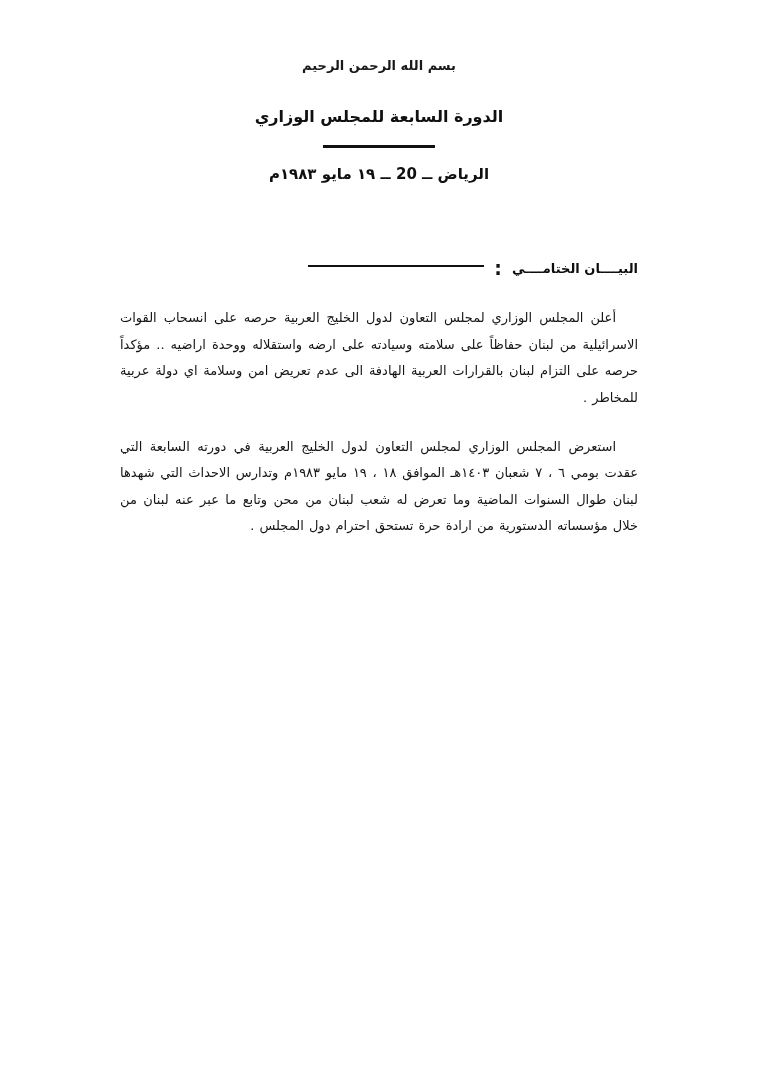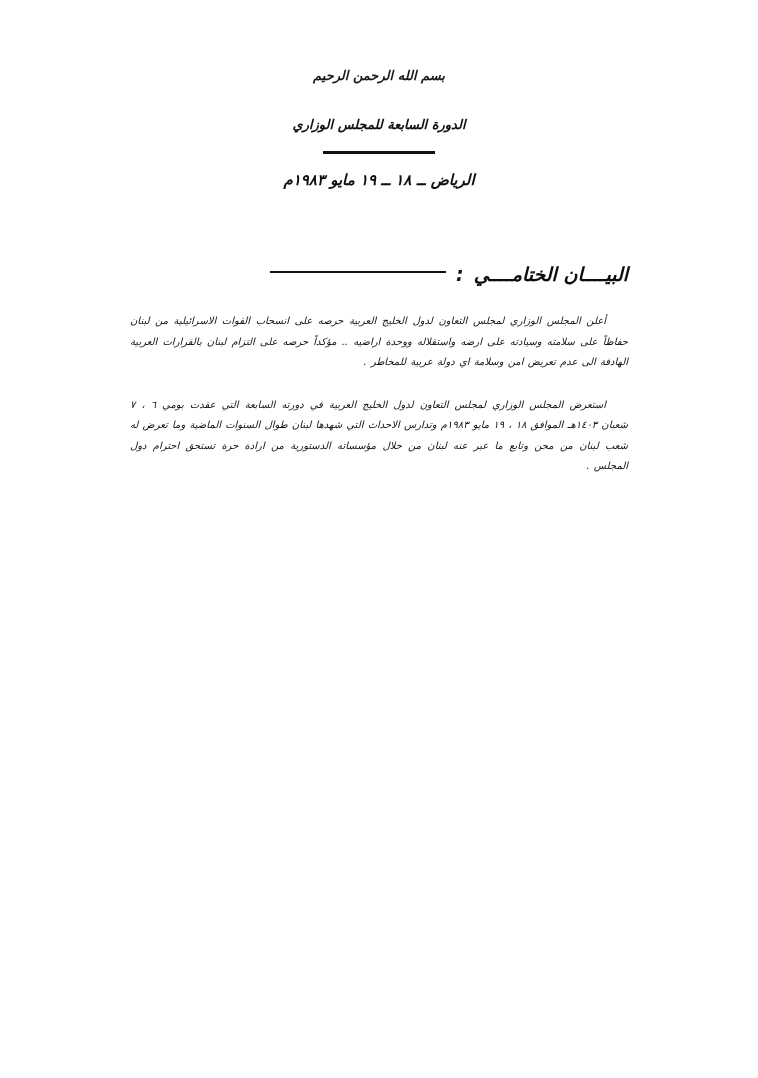--- a/index.html
+++ b/index.html
@@ -11,38 +11,37 @@
     width: 758px;
     height: 1078px;
     position: relative;
     font-family: "DejaVu Sans", "Liberation Sans", sans-serif;
     color: #141414;
     overflow: hidden;
   }
   .page {
     position: absolute;
     inset: 0;
-    padding: 12px;
-    font-style: italic;
+    padding: 2px;
   }
 
   
   .header {
     text-align: center;
     margin-top: 56px;
   }
   .basmala {
     font-size: 13px;
     letter-spacing: 0.5px;
     color: #1a1a1a;
     font-weight: 600;
   }
   .session-title {
     margin-top: 34px;
-    font-size: 13px;
+    font-size: 16px;
     font-weight: 700;
     color: #101010;
     letter-spacing: 0.3px;
   }
   .rule {
     width: 112px;
     height: 3px;
     background: #111;
     margin: 19px auto 0 auto;
   }
@@ -59,60 +58,60 @@
     margin: 74px 118px 0 118px;
   }
   .section-heading-row {
     display: flex;
     align-items: center;
     justify-content: flex-start;
     gap: 10px;
     margin-bottom: 26px;
   }
   .section-heading {
-    font-size: 19px;
+    font-size: 13px;
     font-weight: 700;
     letter-spacing: 2px;
     color: #0d0d0d;
     white-space: nowrap;
   }
   .heading-underline {
     flex: 1 1 auto;
     height: 2px;
     background: #111;
     margin-bottom: 4px;
     max-width: 176px;
   }
   .colon {
     font-size: 19px;
     font-weight: 700;
   }
 
   p.para {
-    font-size: 10px;
+    font-size: 13px;
     line-height: 2.05;
     text-align: justify;
     text-align-last: right;
     margin: 0 0 22px 0;
     color: #151515;
     word-spacing: 1px;
   }
   p.para:last-child { margin-bottom: 17px; }
   .indent { text-indent: 22px; }
 </style>
 </head>
 <body>
 
 <div class="page">
 
   <div class="header">
     <div class="basmala">بسم الله الرحمن الرحيم</div>
     <div class="session-title">الدورة السابعة للمجلس الوزاري</div>
     <div class="rule"></div>
-    <div class="place-date">الرياض ــ ١٨ ــ ١٩ مايو ١٩٨٣م</div>
+    <div class="place-date">الرياض ــ 20 ــ ١٩ مايو ١٩٨٣م</div>
   </div>
 
   <div class="content">
 
     <div class="section-heading-row">
       <span class="section-heading">البيــــان الختامــــي</span>
       <span class="colon">:</span>
       <span class="heading-underline"></span>
     </div>
 

